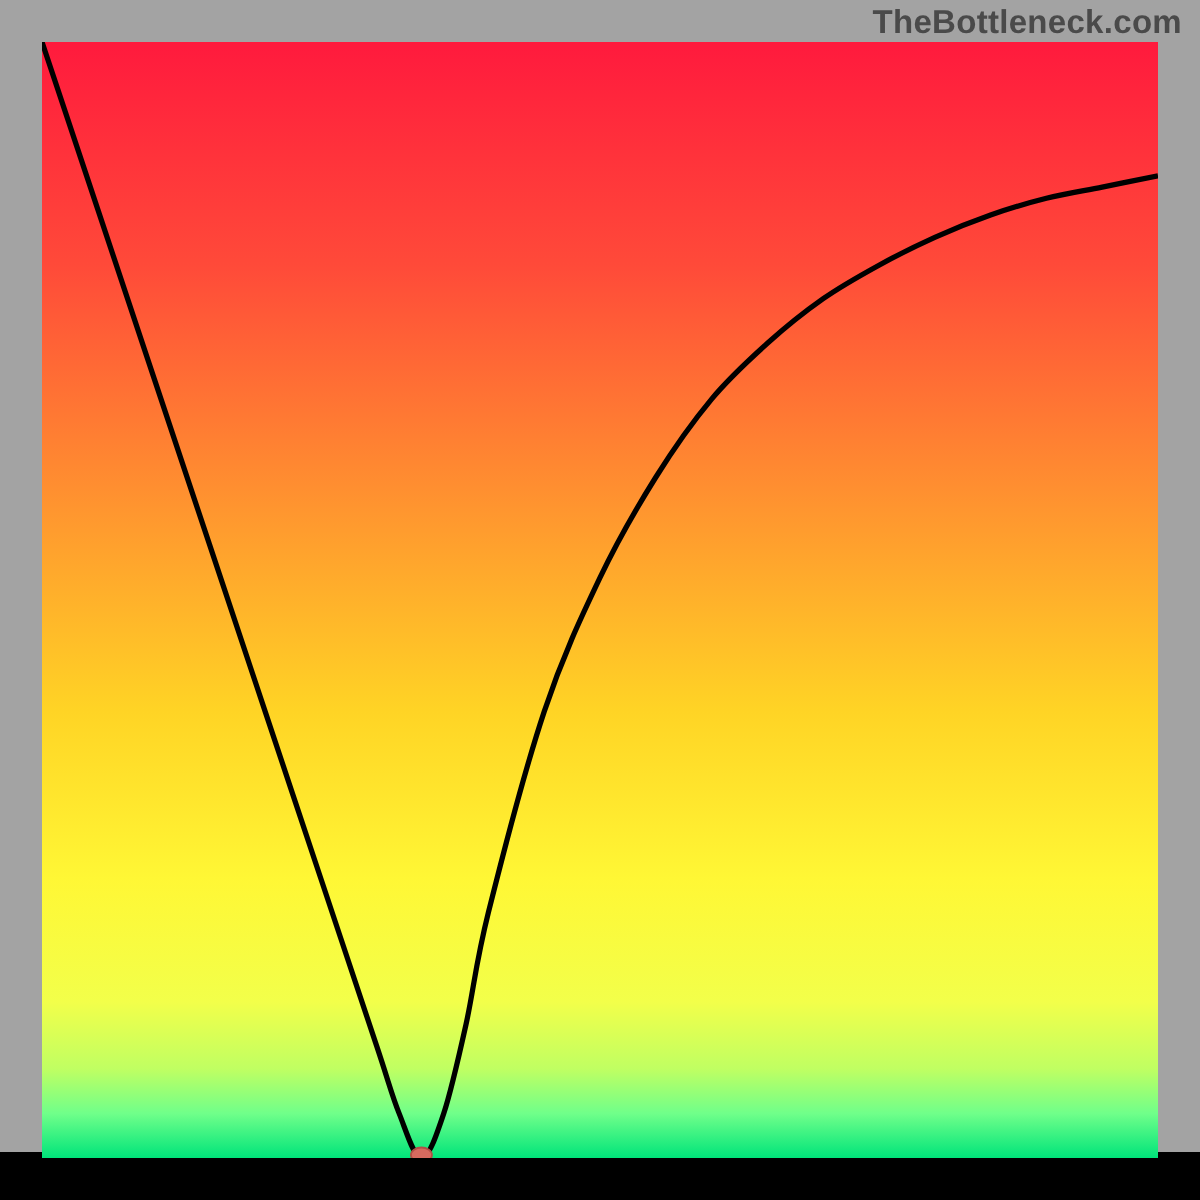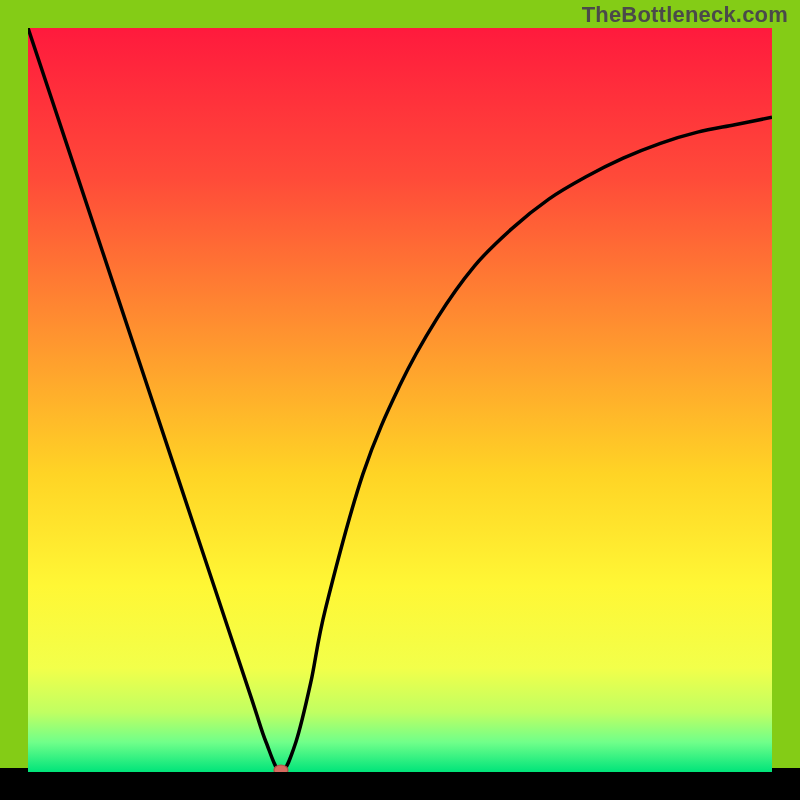--- a/index.html
+++ b/index.html
@@ -8,21 +8,21 @@
     width: 800px;
     height: 800px;
     overflow: hidden;
     background: #000;
     font-family: Arial, Helvetica, sans-serif;
   }
   .frame {
     position: relative;
     width: 800px;
     height: 768px;
-    background: #84cc16;
+    background: #a3a3a3;
   }
   .watermark {
     position: absolute;
     top: 2px;
     right: 12px;
     color: #4a4a4a;
     font-size: 22px;
     font-weight: 600;
     letter-spacing: 0.2px;
     z-index: 5;

